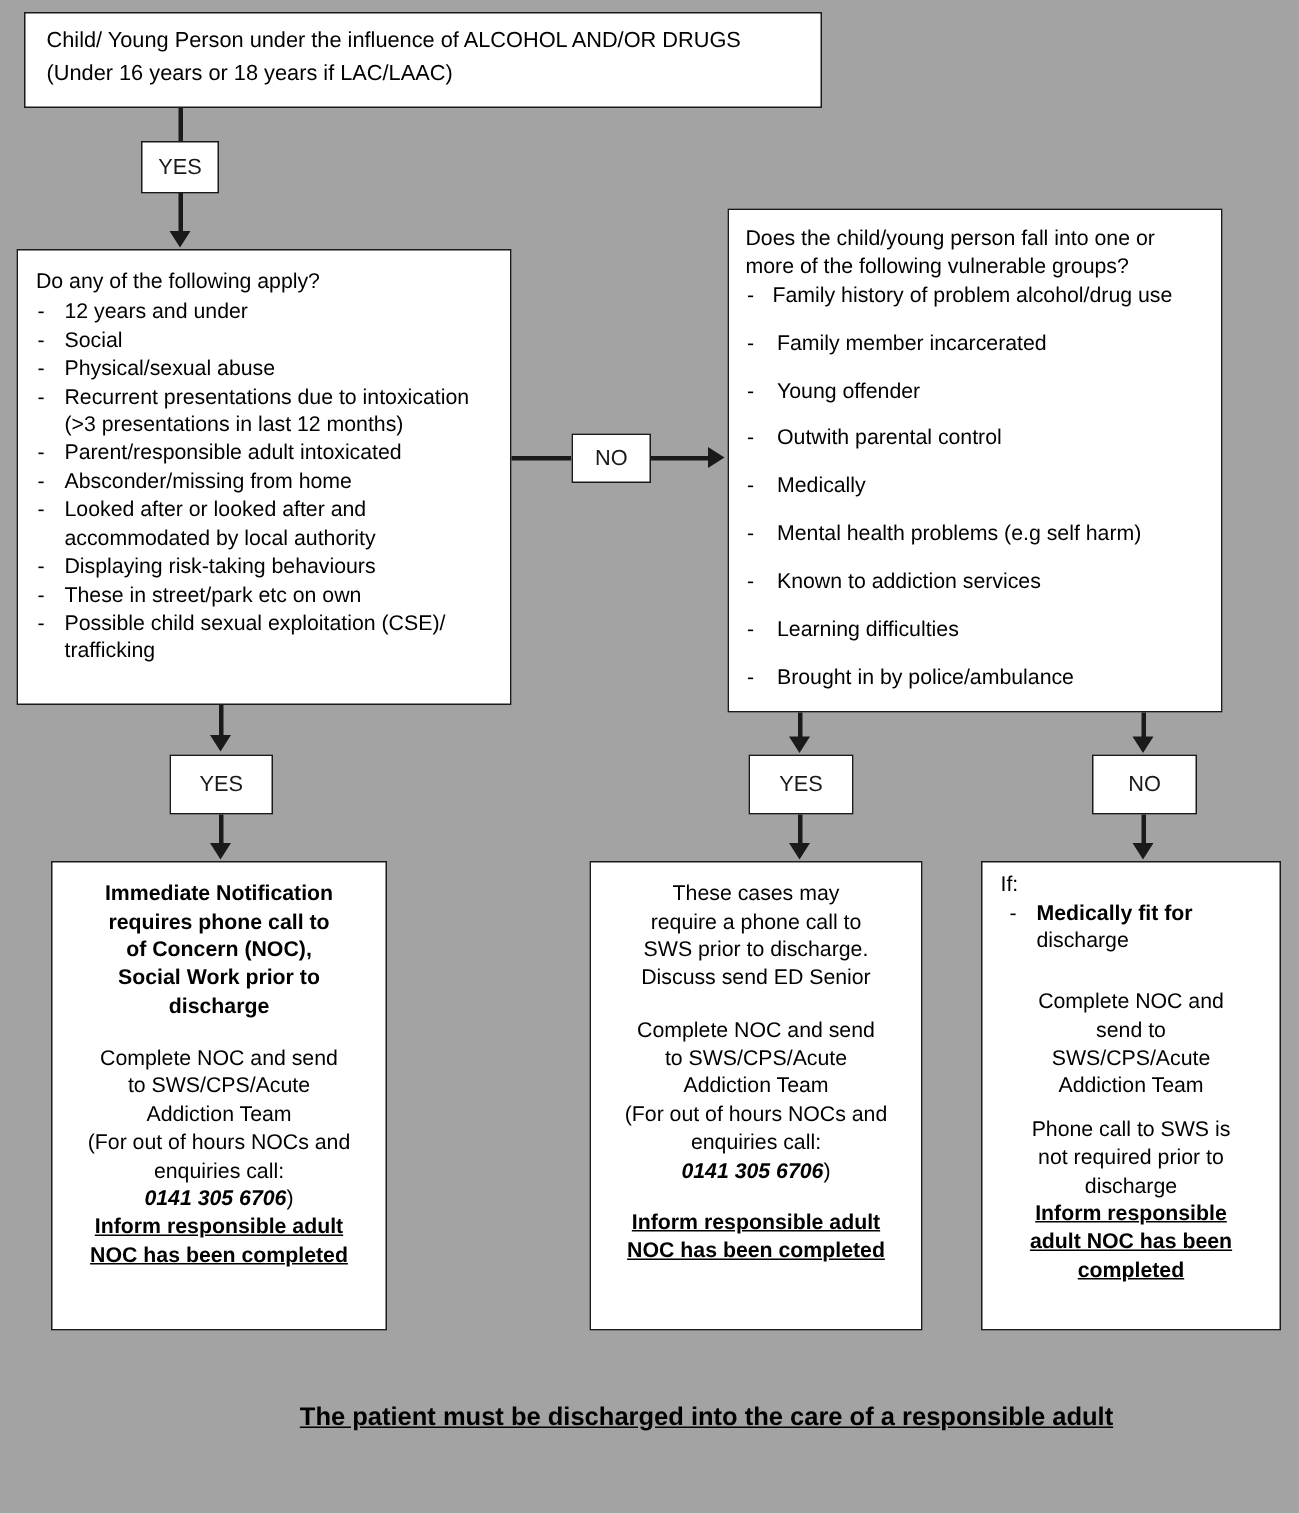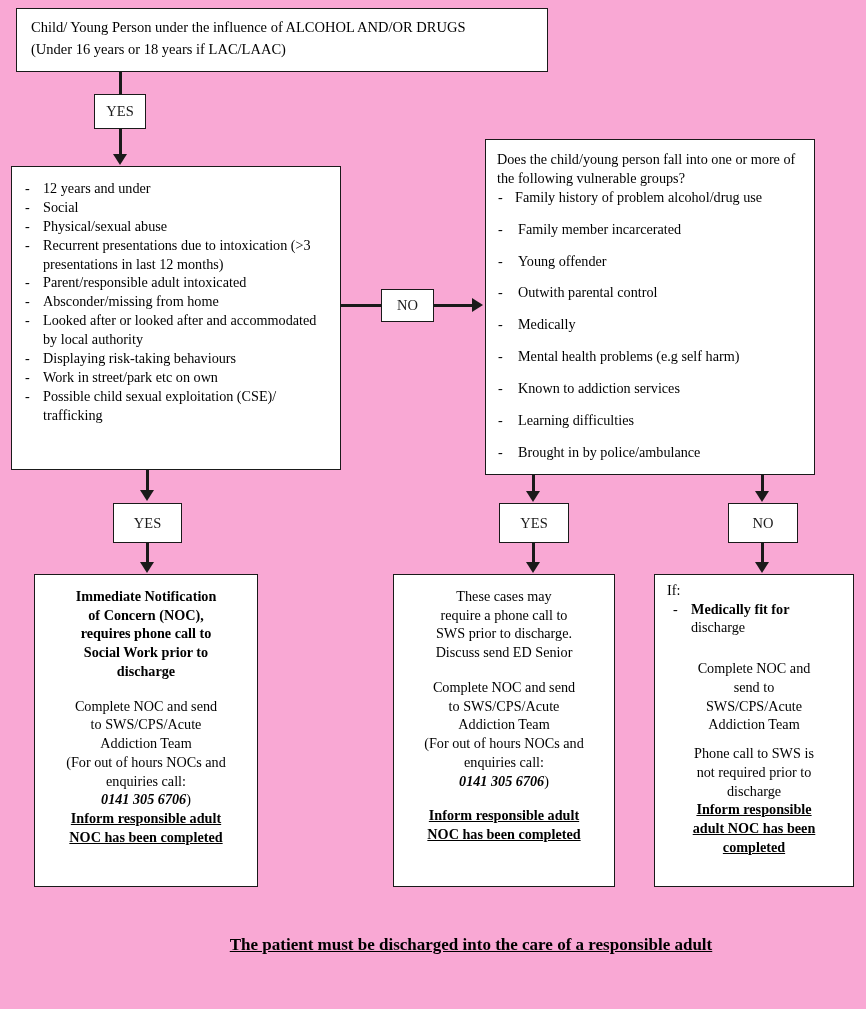--- a/index.html
+++ b/index.html
@@ -8,23 +8,22 @@
     background: #ffffff;
   }
   body {
     font-family: "Liberation Sans", sans-serif;
     color: #000000;
   }
   #page {
     position: relative;
     width: 866px;
     height: 1009px;
-    background: #f9a8d4;
+    background: #a3a3a3;
     overflow: hidden;
-    font-family: Liberation Serif, serif;
   }
 
   .box {
     position: absolute;
     box-sizing: border-box;
     border: 1.5px solid #1a1a1a;
     background: #ffffff;
   }
 
   
@@ -172,30 +171,31 @@
 
   <div class="vline" style="left:119px; top:72px; height:24px;"></div>
   <div class="label-box" id="yes-1">
     <span>YES</span>
   </div>
 
   <div class="vline" style="left:119px; top:128px; height:28px;"></div>
   <div class="arrow-down" style="left:113px; top:154px;"></div>
 
   <div class="box" id="left-box">
+    <div class="q">Do any of the following apply?</div>
     <ul>
       <li><span class="dash">-</span><span>12 years and under</span></li>
       <li><span class="dash">-</span><span>Social</span></li>
       <li><span class="dash">-</span><span>Physical/sexual abuse</span></li>
       <li><span class="dash">-</span><span>Recurrent presentations due to intoxication (&gt;3 presentations in last 12 months)</span></li>
       <li><span class="dash">-</span><span>Parent/responsible adult intoxicated</span></li>
       <li><span class="dash">-</span><span>Absconder/missing from home</span></li>
       <li><span class="dash">-</span><span>Looked after or looked after and accommodated by local authority</span></li>
       <li><span class="dash">-</span><span>Displaying risk-taking behaviours</span></li>
-      <li><span class="dash">-</span><span>Work in street/park etc on own</span></li>
+      <li><span class="dash">-</span><span>These in street/park etc on own</span></li>
       <li><span class="dash">-</span><span>Possible child sexual exploitation (CSE)/ trafficking</span></li>
     </ul>
   </div>
 
   <div class="hline" style="left:341px; top:304px; width:40px;"></div>
   <div class="label-box" id="no-mid">
     <span>NO</span>
   </div>
   <div class="hline" style="left:434px; top:304px; width:40px;"></div>
   <div class="arrow-right" style="left:472px; top:298px;"></div>
@@ -234,22 +234,22 @@
   <div class="vline" style="left:761px; top:475px; height:18px;"></div>
   <div class="arrow-down" style="left:755px; top:491px;"></div>
   <div class="label-box" id="no-3">
     <span>NO</span>
   </div>
   <div class="vline" style="left:761px; top:543px; height:21px;"></div>
   <div class="arrow-down" style="left:755px; top:562px;"></div>
 
   <div class="outcome" id="outcome-left">
     <div class="bold">Immediate Notification</div>
+    <div class="bold">requires phone call to</div>
     <div class="bold">of Concern (NOC),</div>
-    <div class="bold">requires phone call to</div>
     <div class="bold">Social Work prior to</div>
     <div class="bold">discharge</div>
     <div class="gap"></div>
     <div>Complete NOC and send</div>
     <div>to SWS/CPS/Acute</div>
     <div>Addiction Team</div>
     <div>(For out of hours NOCs and</div>
     <div>enquiries call:</div>
     <div><span class="bolditalic">0141 305 6706</span><span>)</span></div>
     <div class="underline-bold">Inform responsible adult</div>

